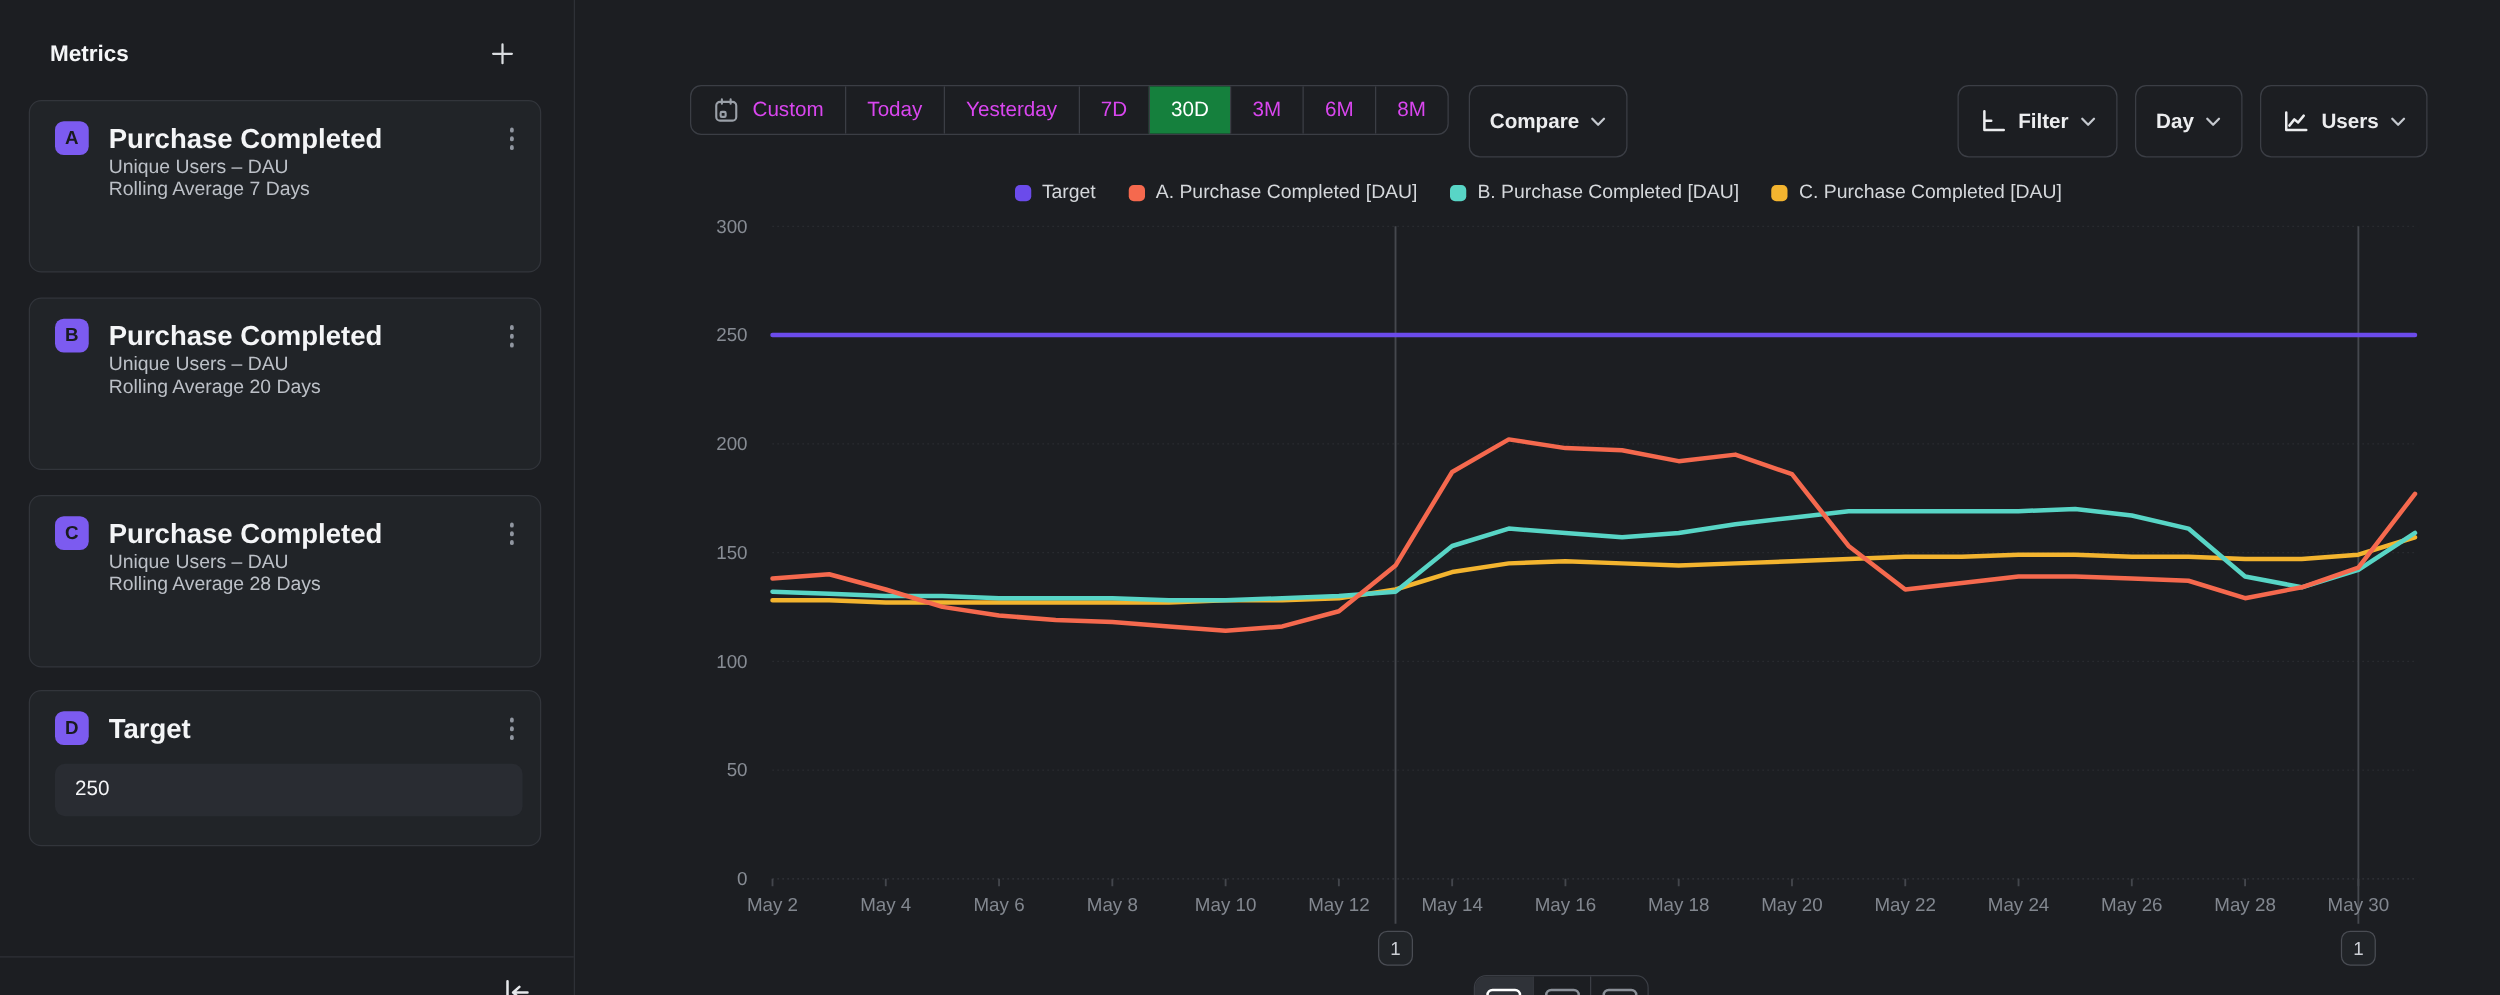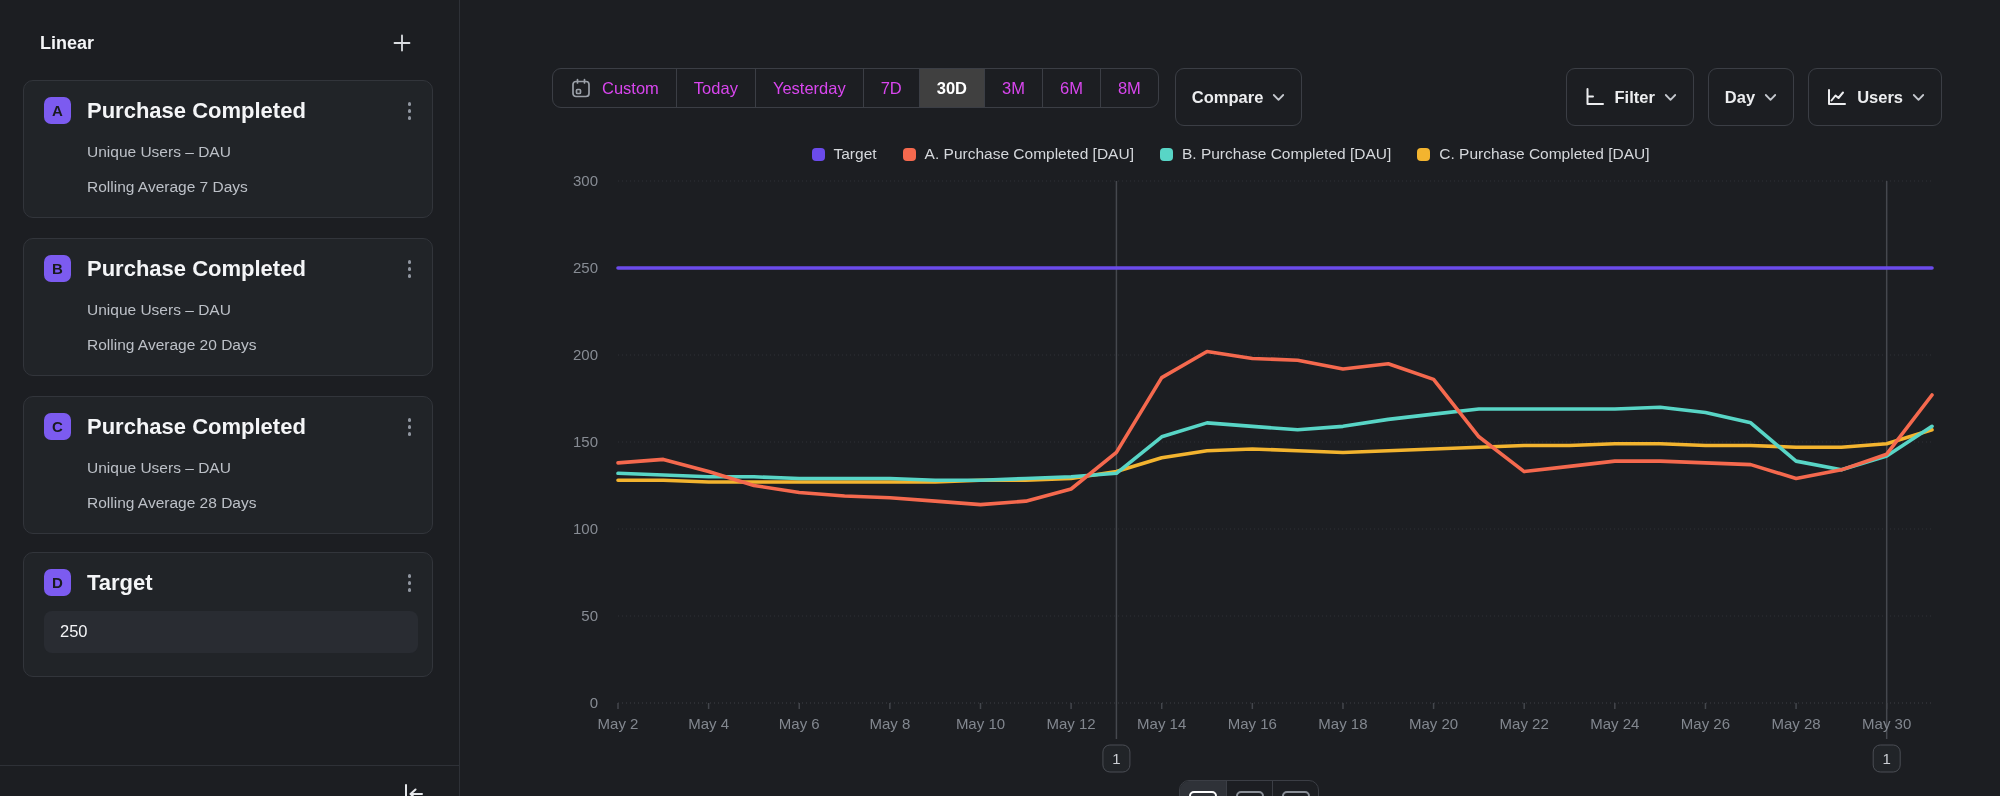--- a/index.html
+++ b/index.html
@@ -16,37 +16,37 @@
   .card-a{top:80px;height:138px}
   .card-b{top:238px;height:138px}
   .card-c{top:396px;height:138px}
   .card-d{top:552px;height:125px}
   .metric-head{display:flex;align-items:center;gap:16px}
   .badge{width:27px;height:27px;border-radius:7px;background:#7C5BF0;color:#191B1F;font-weight:700;font-size:15px;display:flex;align-items:center;justify-content:center;flex:none}
   .metric-title{font-size:22px;font-weight:700;flex:1}
   .kebab{display:flex;flex-direction:column;gap:3.5px;align-items:center;background:none;border:none;padding:5px 7px;cursor:pointer}
   .kebab i{width:3.5px;height:3.5px;border-radius:50%;background:#9096A0}
   .metric-sub{margin-left:43px;font-size:15.5px;color:#BCC0C7}
-  .sub1{margin-top:18px}
-  .sub2{margin-top:17px}
+  .sub1{}
+  .sub2{}
   .target-input{display:block;margin-top:14px;width:100%;box-sizing:border-box;background:#292C32;border:none;border-radius:8px;height:42px;color:#F4F5F7;font-size:16.5px;padding:0 16px;outline:none}
   .filter-row{position:absolute;top:726px;left:40px;right:44px;display:flex;justify-content:space-between;align-items:center}
   .filter-title{font-size:18px;font-weight:700;color:#878C94}
   .sb-footer-divider{position:absolute;top:765px;left:0;width:459px;border-top:1px solid #2E3137}
   .collapse-btn{position:absolute;top:778px;right:30px}
 
   
   .main{position:absolute;left:461px;top:0;right:0;height:796px}
   .toolbar{position:absolute;top:68px;left:91px;right:58px;display:flex;justify-content:space-between;align-items:center}
   .tb-left{display:flex;gap:16px}
   .tb-right{display:flex;gap:14px}
   .seg{display:flex;border:1px solid #3B3E45;border-radius:9px;height:40px;box-sizing:border-box;overflow:hidden;align-items:stretch}
   .seg-item{display:flex;align-items:center;gap:10px;padding:0 17px;background:none;border:none;border-left:1px solid #3B3E45;color:#d946ef;font-size:16.5px;cursor:pointer}
   .seg-item:first-child{border-left:none}
-  .seg-item.active{background:#404040;color:#FFFFFF;font-weight:700}
+  .seg-item.active{background:#15803d;color:#FFFFFF;font-weight:400}
   .btn{display:flex;align-items:center;gap:9px;height:58px;padding:0 16px;border:1px solid #3B3E45;border-radius:9px;background:none;color:#ECEDEF;font-size:16.5px;font-weight:700;cursor:pointer;box-sizing:border-box}
 
   .legend{position:absolute;top:145px;left:0;right:0;display:flex;justify-content:center;gap:26px}
   .legend-item{display:flex;align-items:center;gap:9px;font-size:15.5px;color:#D5D8DC;cursor:pointer}
   .swatch{width:13px;height:13px;border-radius:4px;flex:none}
 
   #chart-svg{position:absolute;left:80px;top:170px}
   #chart-svg text{font-family:"Liberation Sans",sans-serif}
 
   .view-toggle{position:absolute;left:718px;top:780px;display:flex;border:1px solid #3B3E45;border-radius:10px;overflow:hidden;height:46px;background:#1C1E22}
@@ -55,21 +55,21 @@
   .vt.active{background:#2F3238}
   .vt-icon{width:24px;height:20px;border:2px solid #8A8F97;border-radius:5px}
   .vt.active .vt-icon{border-color:#FFFFFF}
 </style>
 </head>
 <body>
 
 <div class="sidebar">
 
   <div class="sb-header">
-    <span class="sb-title">Linear</span>
+    <span class="sb-title">Metrics</span>
     <button class="icon-btn">
       <svg width="22" height="22" viewBox="0 0 22 22" fill="none" stroke="#DADDE1" stroke-width="1.8" stroke-linecap="round">
           <path d="M11 3.5 V18.5 M3.5 11 H18.5"></path>
         </svg>
     </button>
   </div>
 
   <div class="metric-card card-a">
     <div class="metric-head">
       <span class="badge">A</span>

